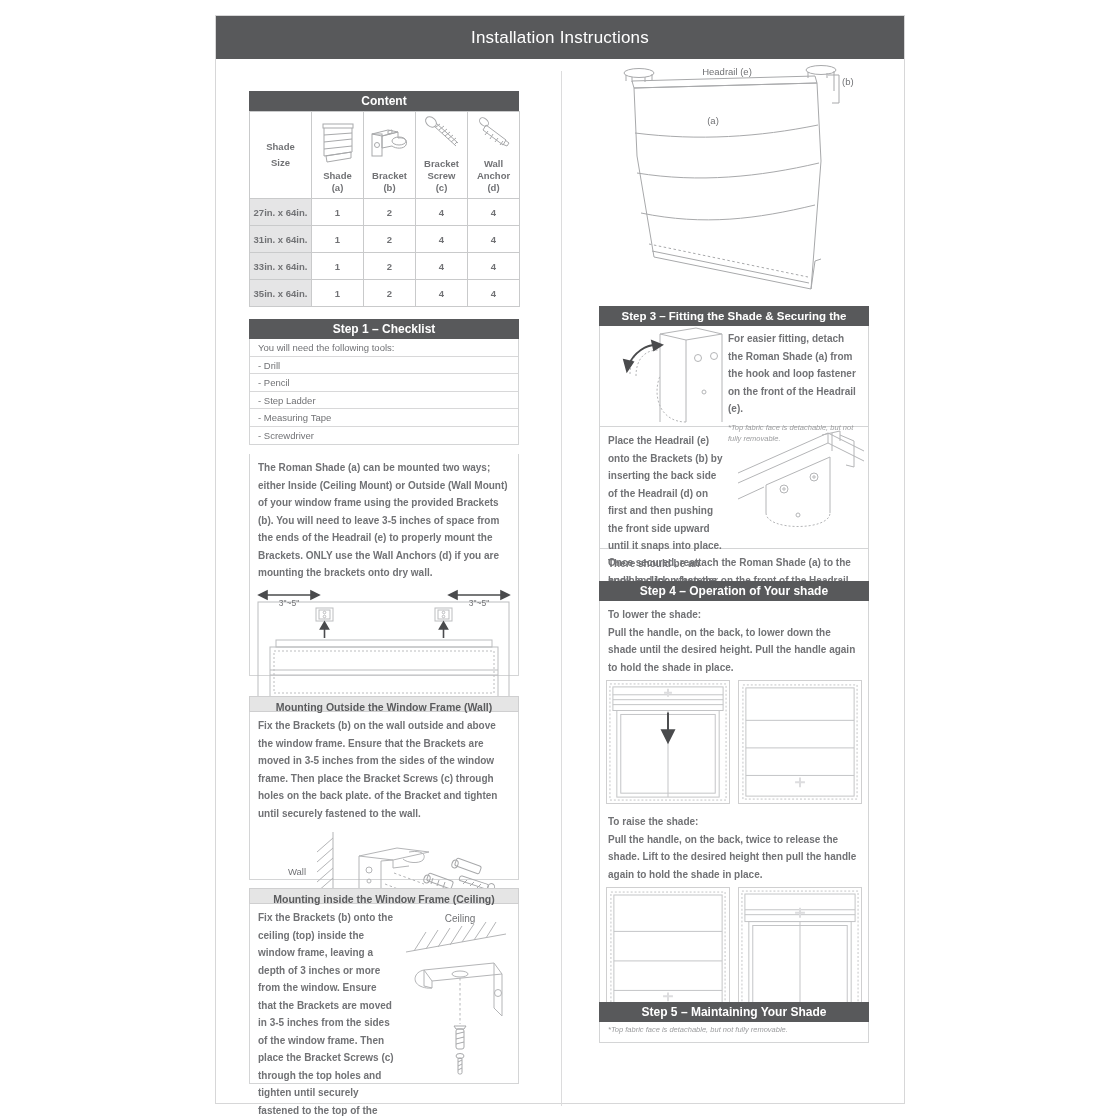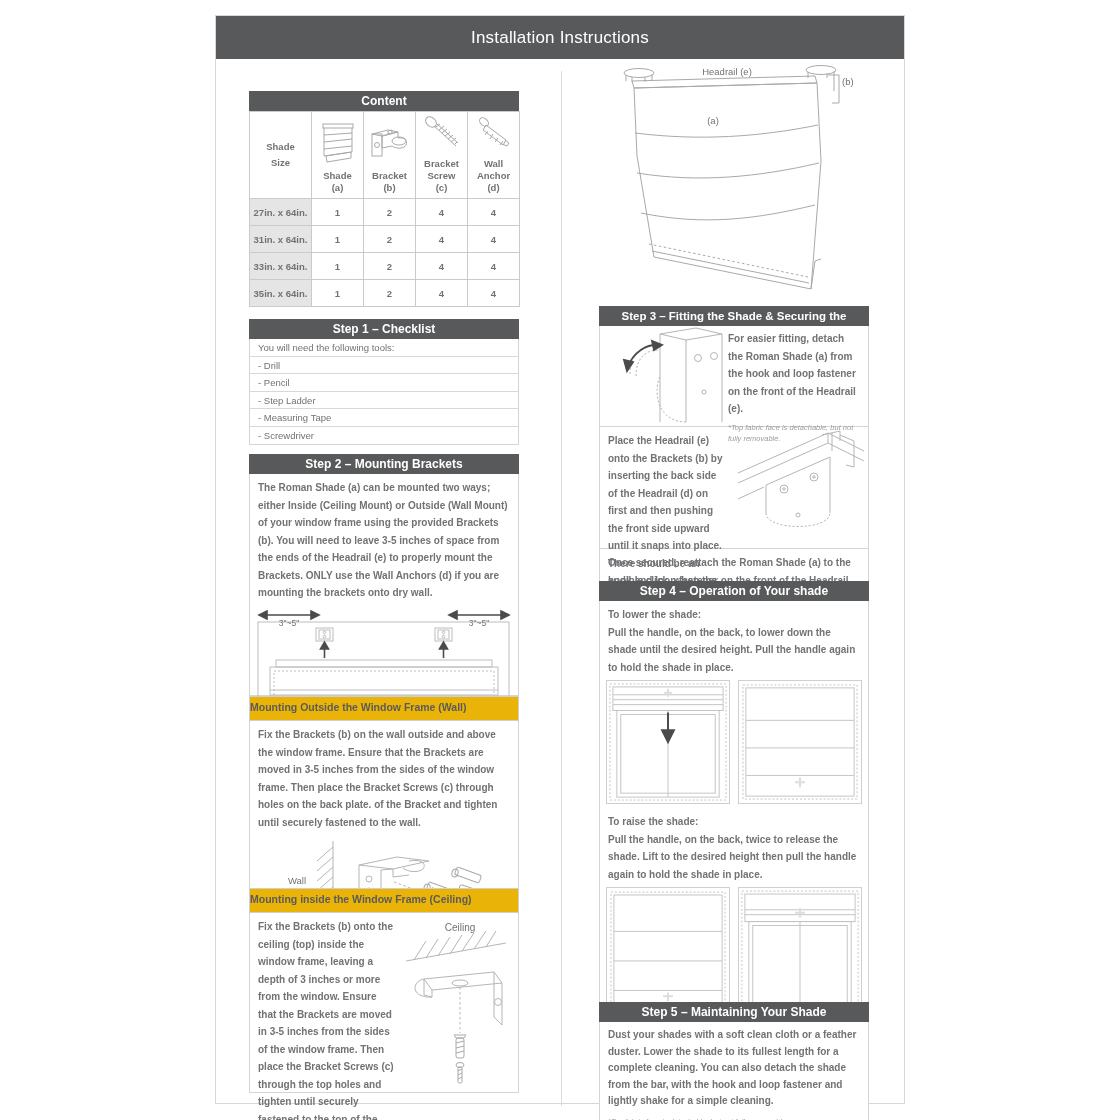--- a/index.html
+++ b/index.html
@@ -5,21 +5,21 @@
   * { margin:0; padding:0; box-sizing:border-box; }
   html,body { width:1120px; height:1120px; background:#ffffff; font-family:"Liberation Sans", sans-serif; }
   #canvas { position:relative; width:1120px; height:1120px; background:#fff; }
   #doc { position:absolute; left:215px; top:15px; width:690px; height:1089px; background:#fff; border:1px solid #d7d7d8; }
   .titlebar { position:absolute; left:0; top:0; width:100%; height:43px; background:#58595b; color:#fff;
               font-size:17px; text-align:center; line-height:43px; letter-spacing:.2px; }
   .vdivider { position:absolute; left:345px; top:55px; height:1035px; width:1px; background:#dcdcdd; }
 
   .sec { position:absolute; width:270px; }
   .darkbar { background:#58595b; color:#fff; font-weight:bold; font-size:12px; height:20px; line-height:20px; text-align:center; }
-  .lightbar { background:#eab308; color:#5a5b5d; font-weight:bold; font-size:10.5px; height:25px; line-height:20px; text-align:left; border:1px solid #cfcfd0; }
+  .lightbar { background:#e5e5e5; color:#5a5b5d; font-weight:bold; font-size:10.5px; height:16px; line-height:20px; text-align:center; border:1px solid #cfcfd0; }
   .box { border:1px solid #d4d5d6; border-top:none; background:#fff; }
   .body-text { font-size:10px; color:#717275; line-height:17.5px; padding:5px 8px 4px 8px;font-weight:bold; }
   .note { font-size:7.5px; color:#9b9c9e; font-style:italic; line-height:11px; }
 
   
   table.ctable { border-collapse:collapse; width:270px; table-layout:fixed;font-weight:bold; }
   table.ctable td { border:1px solid #c9cacb; font-size:9.5px; color:#717275; text-align:center; vertical-align:middle; background:#fff; }
   table.ctable td.sizehead { vertical-align:middle; text-align:center; line-height:16px; }
   table.ctable tr.datarow td { height:27px;margin-top:16px; }
   table.ctable tr.datarow td.sizecell { background:#e5e5e6; }
@@ -154,21 +154,20 @@
         <div class="row-line">You will need the following tools:</div>
         <div class="row-line">- Drill</div>
         <div class="row-line">- Pencil</div>
         <div class="row-line">- Step Ladder</div>
         <div class="row-line">- Measuring Tape</div>
         <div class="row-line">- Screwdriver</div>
       </div>
     </div>
 
     <div class="sec" style="left:33px; top:438px;">
-      <div class="darkbar">Step 2 – Mounting Brackets</div>
       <div class="box" style="height:222px;">
         <div class="body-text">The Roman Shade (a) can be mounted two ways; either Inside (Ceiling Mount) or Outside (Wall Mount) of your window frame using the provided Brackets (b). You will need to leave 3-5 inches of space from the ends of the Headrail (e) to properly mount the Brackets. ONLY use the Wall Anchors (d) if you are mounting the brackets onto dry wall.</div>
         <svg width="256" height="116" viewBox="0 0 256 116" style="margin:2px auto 0 auto;">
           <g fill="none" stroke="#bcbdbf" stroke-width="1">
             <rect x="2" y="14" width="251" height="99"></rect>
             <rect x="60" y="20" width="17" height="13"></rect>
               <rect x="63" y="22" width="11" height="9"></rect>
             <circle cx="68.5" cy="24.5" r="1.3"></circle>
               <circle cx="68.5" cy="28.5" r="1.3"></circle>
             <rect x="179" y="20" width="17" height="13"></rect>
@@ -407,19 +406,18 @@
               <path d="M62,20 L62,30 M57,25 L67,25"></path>
             </g>
           </svg>
         </div>
       </div>
     </div>
 
     <div class="sec" style="left:383px; top:986px;">
       <div class="darkbar">Step 5 – Maintaining Your Shade</div>
       <div class="box">
-        <div class="body-text" style="line-height:16.5px;">Dust your shades with a soft clean cloth or a feather duster. Lower the shade to its fullest length for a complete cleaning. You can also detach the shade from the bar, with the hook and loop fastener and lightly shake for a simple cleaning.</div>
         <div class="note" style="padding:2px 8px 7px 8px;">*Top fabric face is detachable, but not fully removable.</div>
       </div>
     </div>
 
   </div>
 </div>
 
 </body></html>

